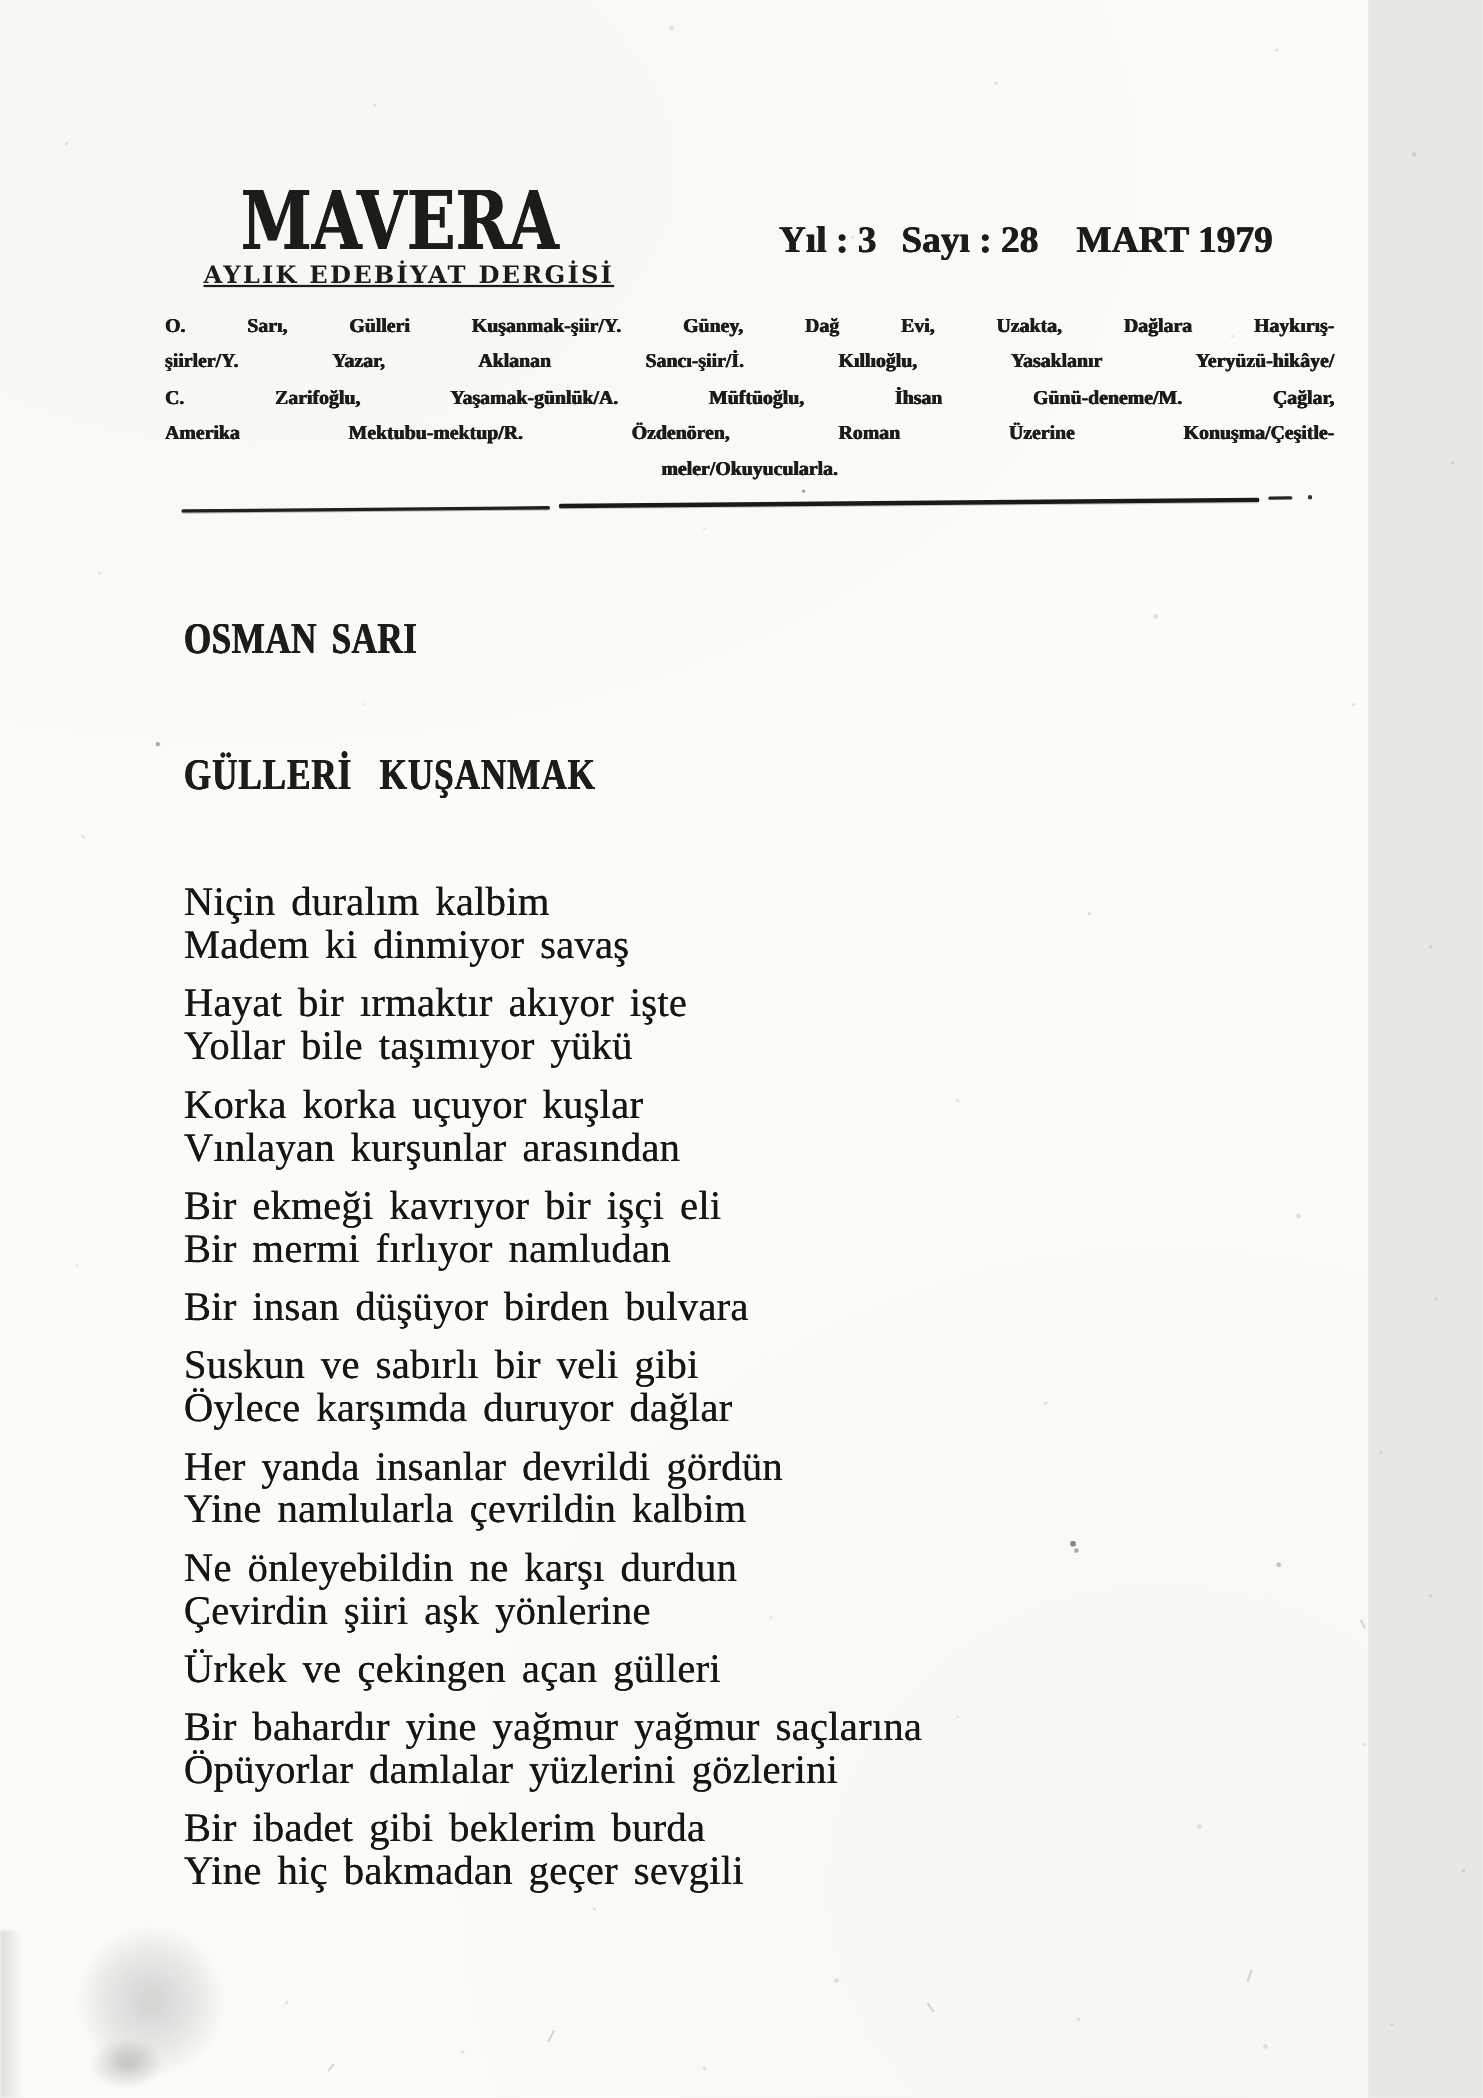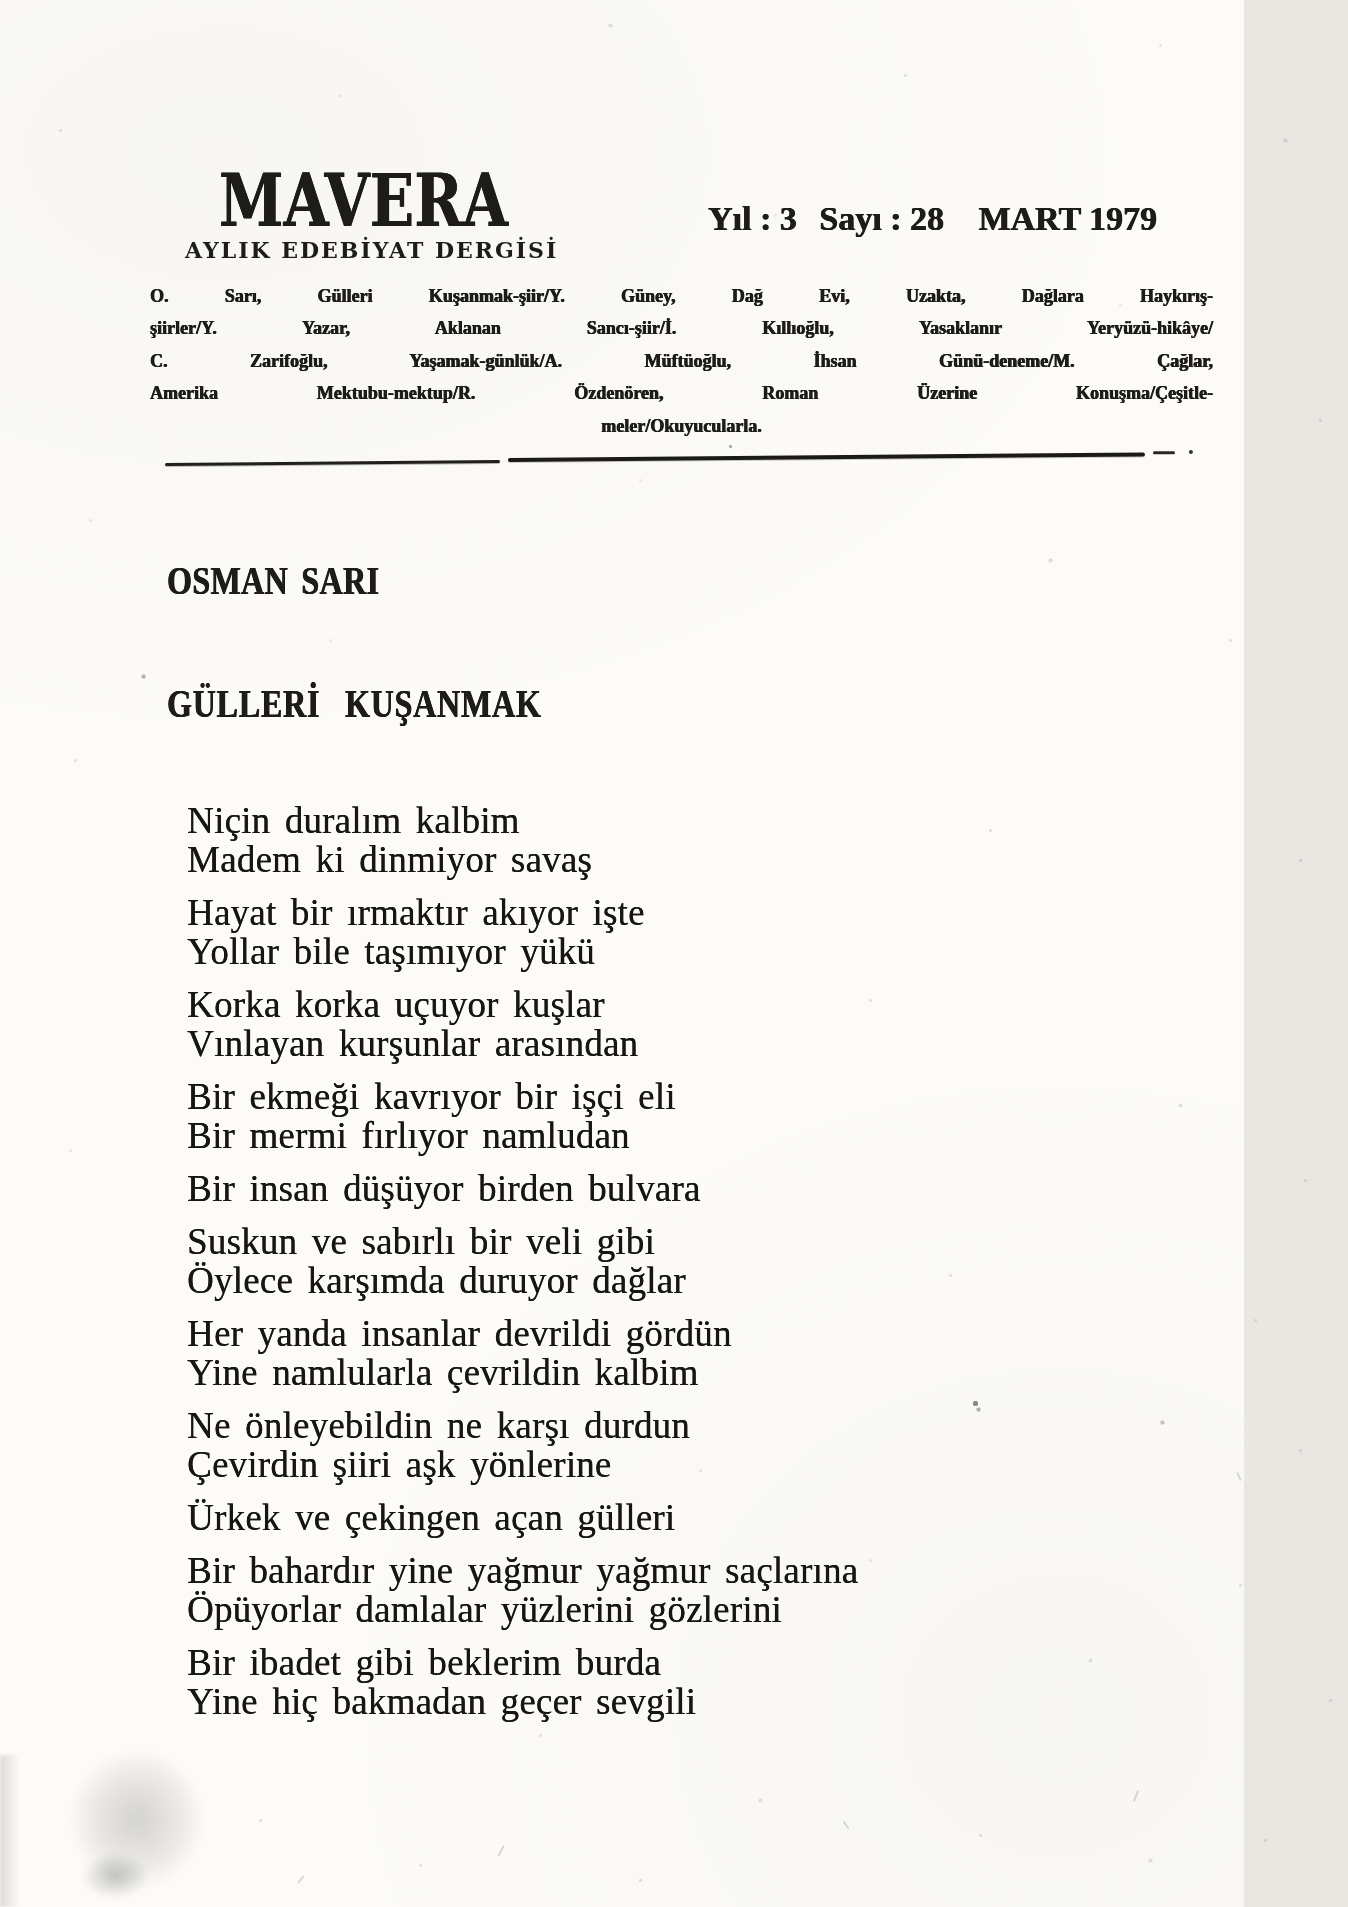--- a/index.html
+++ b/index.html
@@ -21,21 +21,21 @@
   
   .brand{position:absolute;left:185px;top:170px;width:332px;text-align:center;}
   .logo{
     display:inline-block;
     font-family:"DejaVu Serif", serif;font-weight:bold;font-size:72px;line-height:60px;
     letter-spacing:0px;transform:scale(.81,1.02);transform-origin:center top;
   }
   .subtitle{
     margin-top:7px;
     font-family:"DejaVu Serif", serif;font-weight:bold;
-    font-size:22px;letter-spacing:2px;white-space:nowrap;
+    font-size:22px;letter-spacing:2px;white-space:nowrap;text-decoration:underline;
   }
   .issue{
     position:absolute;left:708px;top:200px;width:520px;
     font-weight:bold;font-size:34px;white-space:nowrap;
   }
   .issue span{display:inline-block;}
   .issue .gap1{margin-right:14px;}
   .issue .gap2{margin-right:26px;}
 
   
@@ -60,21 +60,21 @@
   .author{
     position:absolute;left:167px;top:557px;
     font-weight:bold;font-size:40px;white-space:nowrap;
     transform:scaleX(.8);transform-origin:left top;letter-spacing:.5px;word-spacing:6px;
   }
   .poem-title{
     position:absolute;left:167px;top:680px;margin:0;
     font-weight:bold;font-size:40px;white-space:nowrap;
     transform:scaleX(.8);transform-origin:left top;letter-spacing:1px;word-spacing:20px;
   }
-  .poem{position:absolute;left:167px;top:801px;font-size:37px;color:#171614;margin-left:20px;}
+  .poem{position:absolute;left:167px;top:801px;font-size:37px;color:#171614;}
   .stanza{margin:0 0 14px 0;}
   .pline{line-height:39px;white-space:nowrap;word-spacing:5px;letter-spacing:.2px;
          text-shadow:.3px 0 0 currentColor;}
 
   
   .speckles{
     position:absolute;left:0;top:0;width:1px;height:1px;border-radius:50%;
     box-shadow:
       60px 130px 0 1px rgba(0,0,0,.10), 340px 95px 0 1px rgba(0,0,0,.08),
       610px 25px 0 1.5px rgba(0,0,0,.10), 905px 75px 0 1px rgba(0,0,0,.10),

